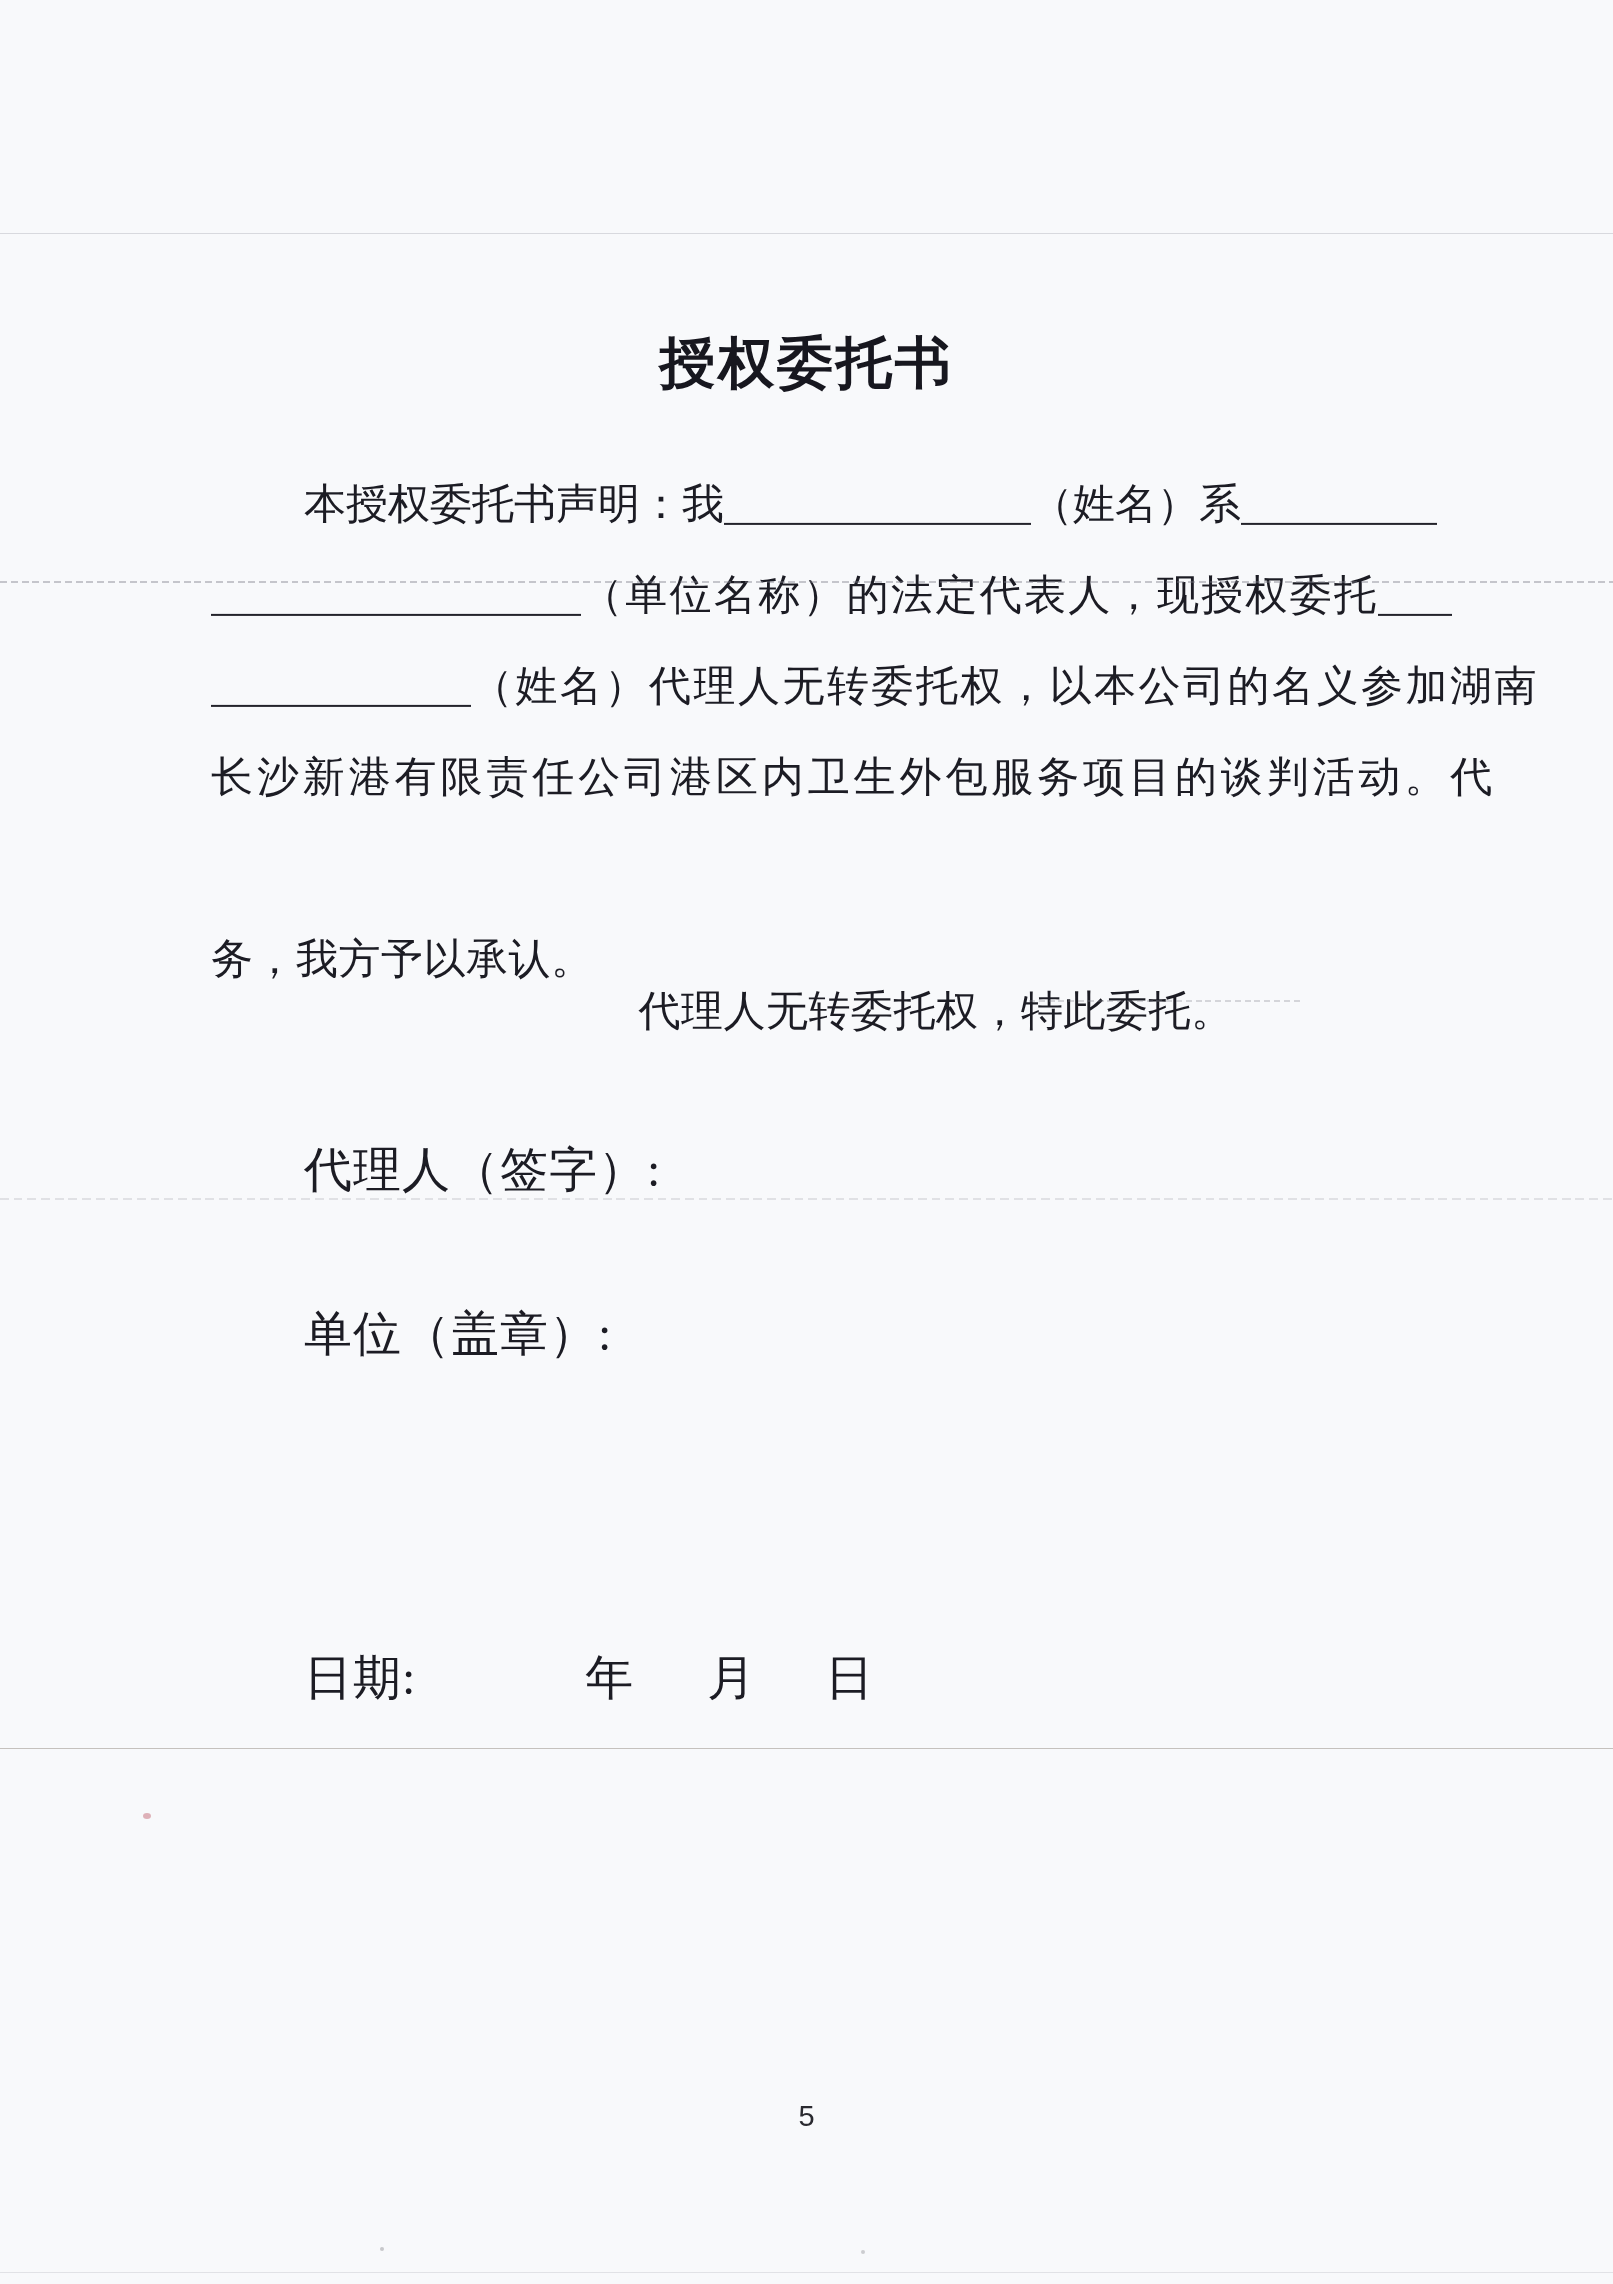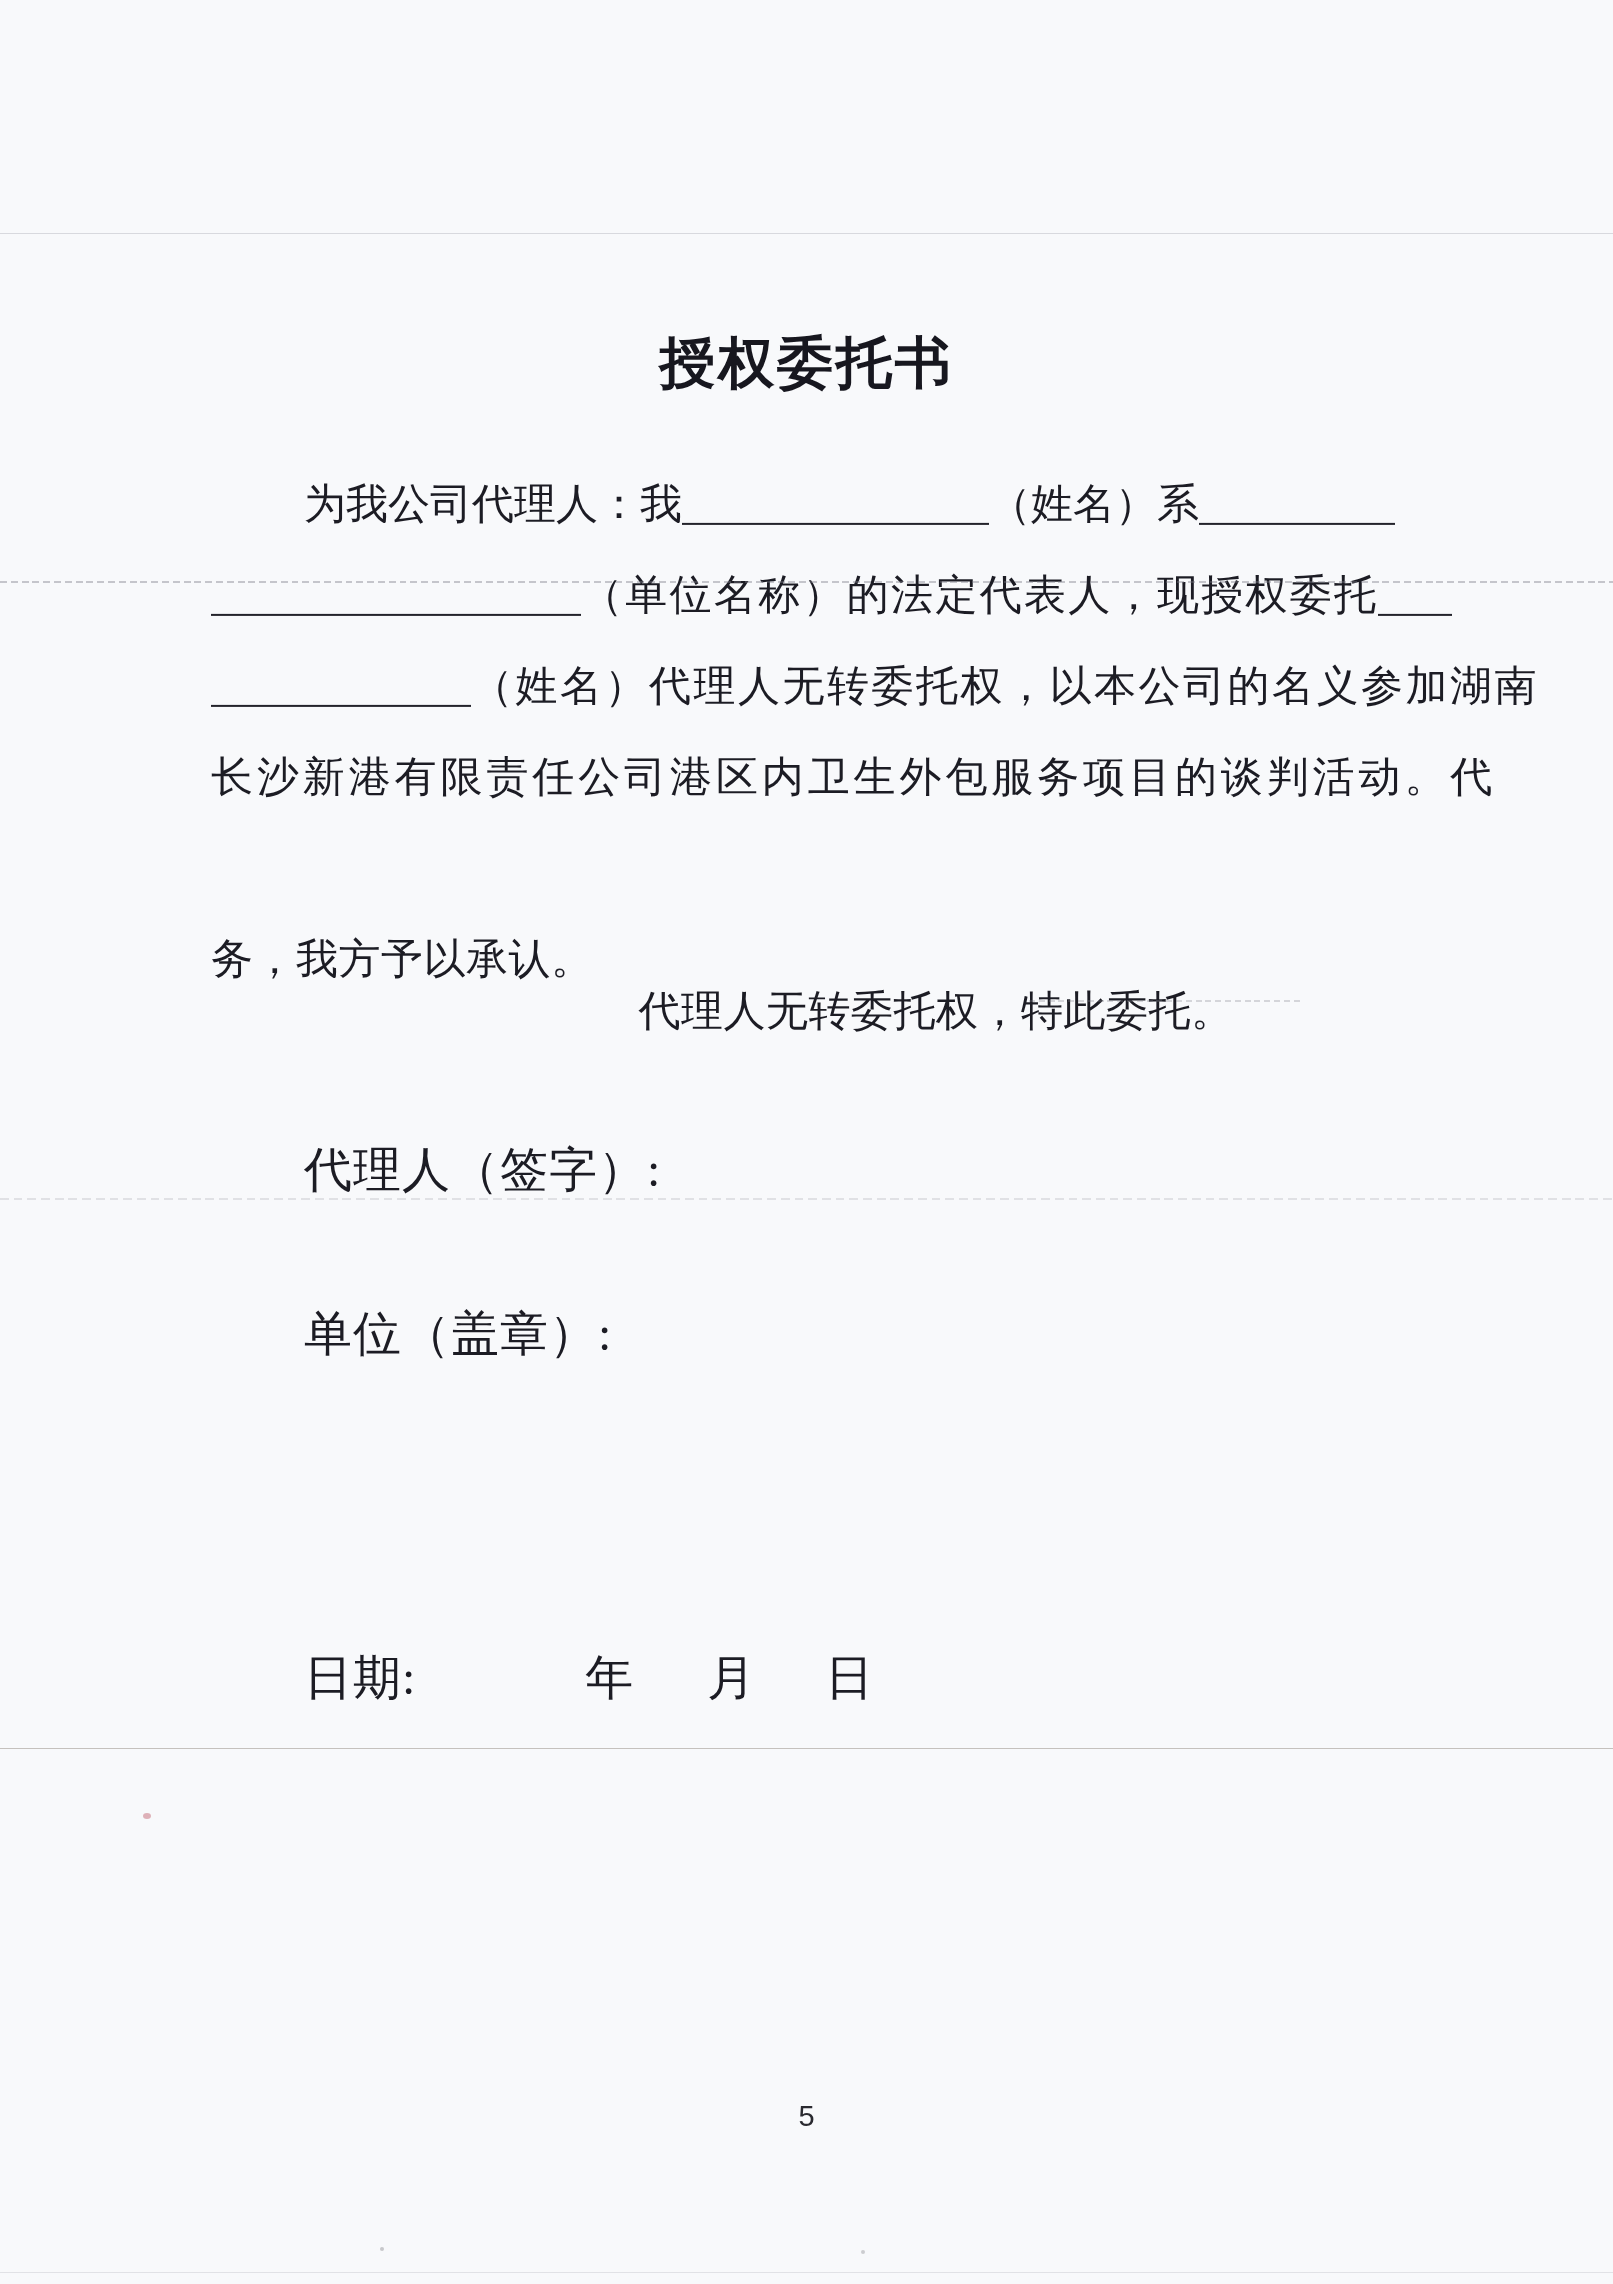--- a/index.html
+++ b/index.html
@@ -73,21 +73,21 @@
   .speck2{top:2250px;left:861px;width:3.9px;height:3.9px;border-radius:50%;background:rgba(120,120,126,0.34);}
 </style>
 </head>
 <body>
 
 <div class="page">
 
   <h1 class="doc-title">授权委托书</h1>
 
   <div class="bodyline indent" style="top:459px;">
-    <span>为我公司代理人：我</span><span class="blank b1"></span><span>（姓名）系</span><span class="blank b2"></span>
+    <span>本授权委托书声明：我</span><span class="blank b1"></span><span>（姓名）系</span><span class="blank b2"></span>
   </div>
 
   <div class="bodyline" style="top:550px;">
     <span class="blank b3"></span><span class="ls2">（单位名称）的法定代表人，现授权委托</span><span class="blank b4"></span>
   </div>
 
   <div class="bodyline" style="top:641px;">
     <span class="blank b5"></span><span class="ls26">（姓名）代理人无转委托权，以本公司的名义参加湖南</span>
   </div>
 

